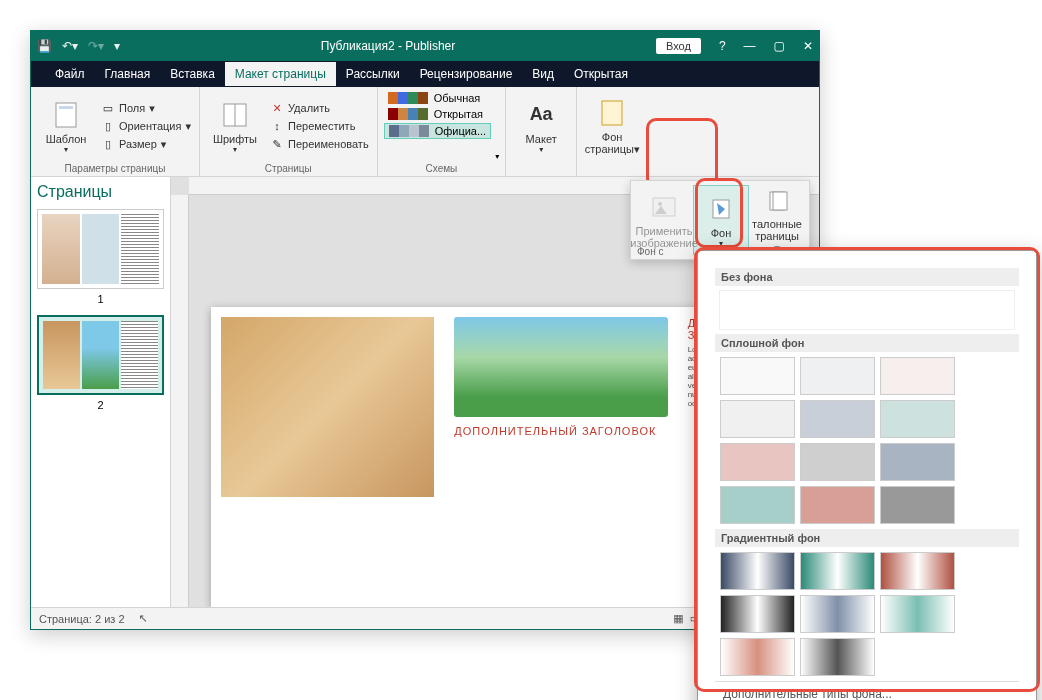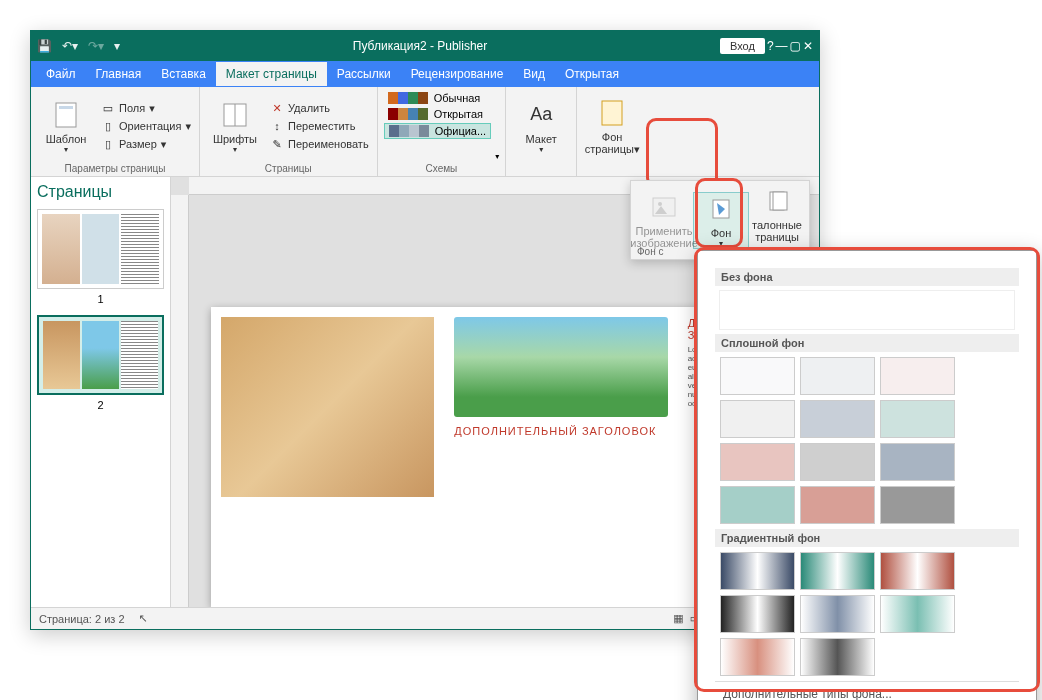--- a/index.html
+++ b/index.html
@@ -2,23 +2,23 @@
 <html><head>
 <meta charset="utf-8">
 <style>
 * { box-sizing: border-box; margin: 0; padding: 0; font-family: "Segoe UI", sans-serif; }
 body { background: #fff; width: 1042px; height: 700px; position: relative; }
 .window { position: absolute; left: 30px; top: 30px; width: 790px; height: 600px; border: 1px solid #0a6e5e; background: #fff; box-shadow: 0 5px 20px rgba(0,0,0,0.2); }
 .titlebar { height: 30px; background: #0a6e5e; color: #fff; display: flex; align-items: center; padding: 0 6px; font-size: 12px; }
 .titlebar .qat { display: flex; gap: 10px; align-items: center;}
 .titlebar .qat span { opacity: 0.9; }
 .titlebar .title { flex: 1; text-align: center; }
-.titlebar .right { display: flex; gap: 2px; align-items: center; }
+.titlebar .right { display: flex; gap: 18px; align-items: center; }
 .signin { background: #fff; color: #333; padding: 2px 10px; font-size: 11px; border-radius: 2px;}
-.tabs { height: 26px; background: #3b82f6; display: flex; align-items: center; padding-left: 5px; }
+.tabs { height: 26px; background: #0f172a; display: flex; align-items: center; padding-left: 14px; }
 .tab { color: #fff; font-size: 12px; padding: 5px 10px; cursor: pointer; }
 .tab.active { background: #f3f3f3; color: #0a6e5e; }
 .ribbon { height: 90px; background: #f3f3f3; border-bottom: 1px solid #d4d4d4; display: flex; }
 .group { border-right: 1px solid #d4d4d4; padding: 4px 6px 2px 6px; display: flex; flex-direction: column; }
 .group-content { flex: 1; display: flex; gap: 4px; }
 .group-label { font-size: 10px; color: #666; text-align: center; padding-top: 2px;}
 .big-btn { display: flex; flex-direction: column; align-items: center; justify-content: center; width: 58px; font-size: 11px; color: #333; text-align: center; cursor: pointer; }
 .big-btn .icon { width: 32px; height: 32px; display: flex; align-items: center; justify-content: center; margin-bottom: 2px; }
 .small-list { display: flex; flex-direction: column; gap: 2px; justify-content: center;}
 .small-item { font-size: 11px; color: #333; display: flex; align-items: center; gap: 4px; cursor: pointer; padding: 1px 2px;}
@@ -39,21 +39,21 @@
 .ruler-h { position: absolute; top: 0; left: 18px; right: 0; height: 18px; background: #f3f3f3; border-bottom: 1px solid #ccc; }
 .ruler-v { position: absolute; top: 18px; left: 0; width: 18px; bottom: 0; background: #f3f3f3; border-right: 1px solid #ccc; }
 .page { position: absolute; top: 130px; left: 40px; width: 700px; height: 300px; background: #fff; box-shadow: 0 2px 8px rgba(0,0,0,0.3); display: flex; }
 .page-col { flex: 1; padding: 10px; font-size: 8px; color: #555; overflow: hidden;}
 .page-col h4 { color: #c0392b; font-size: 11px; font-weight: normal; letter-spacing: 1px; margin-bottom: 4px;}
 .img-ph { background: linear-gradient(135deg,#d4a76a 0%,#e8c896 50%,#c89660 100%); height: 180px; width: 100%; }
 .img-ph2 { background: linear-gradient(180deg,#7ec8e8 0%,#a8d8a8 40%,#4a9e4a 80%); height: 100px; width: 100%; margin-bottom: 8px; border-radius: 3px;}
 .statusbar { height: 22px; background: #f3f3f3; border-top: 1px solid #d4d4d4; display: flex; align-items: center; padding: 0 8px; font-size: 11px; color: #555; }
 .statusbar .spacer { flex: 1; }
 .callout-red { border: 3px solid #e74c3c; border-radius: 10px; position: absolute; pointer-events: none; }
-.bg-popup-strip { position: absolute; left: 630px; top: 180px; width: 180px; height: 80px; background: #f3f3f3; border: 1px solid #d4d4d4; display: flex; padding: 4px; box-shadow: 0 3px 10px rgba(0,0,0,0.2); align-items: center;}
+.bg-popup-strip { position: absolute; left: 630px; top: 180px; width: 180px; height: 80px; background: #f3f3f3; border: 1px solid #d4d4d4; display: flex; padding: 4px; box-shadow: 0 3px 10px rgba(0,0,0,0.2);}
 .bg-popup-strip .big-btn { width: 58px; }
 .bg-gallery { position: absolute; left: 697px; top: 250px; width: 340px; background: #fff; border: 1px solid #999; box-shadow: 0 5px 20px rgba(0,0,0,0.3); padding: 17px; }
 .bg-gallery .section-hdr { background: #eee; font-size: 11px; font-weight: bold; color: #555; padding: 3px 6px; }
 .bg-gallery .grid { display: flex; flex-wrap: wrap; gap: 5px; padding: 5px; }
 .bg-gallery .sw { width: 75px; height: 38px; border: 1px solid #ccc; }
 .bg-gallery .more { font-size: 12px; color: #555; padding: 5px 8px; border-top: 1px solid #ddd; cursor: pointer;}
 .nobg { height: 40px; background: #fff; margin: 4px; border: 1px solid #eee;}
 </style>
 </head>
 <body>
@@ -172,21 +172,21 @@
             </div>
         </div>
         <span style="font-size:8px;align-self:flex-end">▾</span>
       </div>
       <div class="group-label">Схемы</div>
     </div>
 
     <div class="group">
       <div class="group-content">
         <div class="big-btn">
-          <div class="icon" style="font-size:18px;font-weight:normal">Aa</div>
+          <div class="icon" style="font-size:18px;font-weight:bold">Aa</div>
           <span>Макет</span>
             <span style="font-size:8px">▾</span>
         </div>
       </div>
       <div class="group-label">&nbsp;</div>
     </div>
 
     <div class="group" style="border-right:none">
       <div class="group-content">
         <div class="big-btn">

